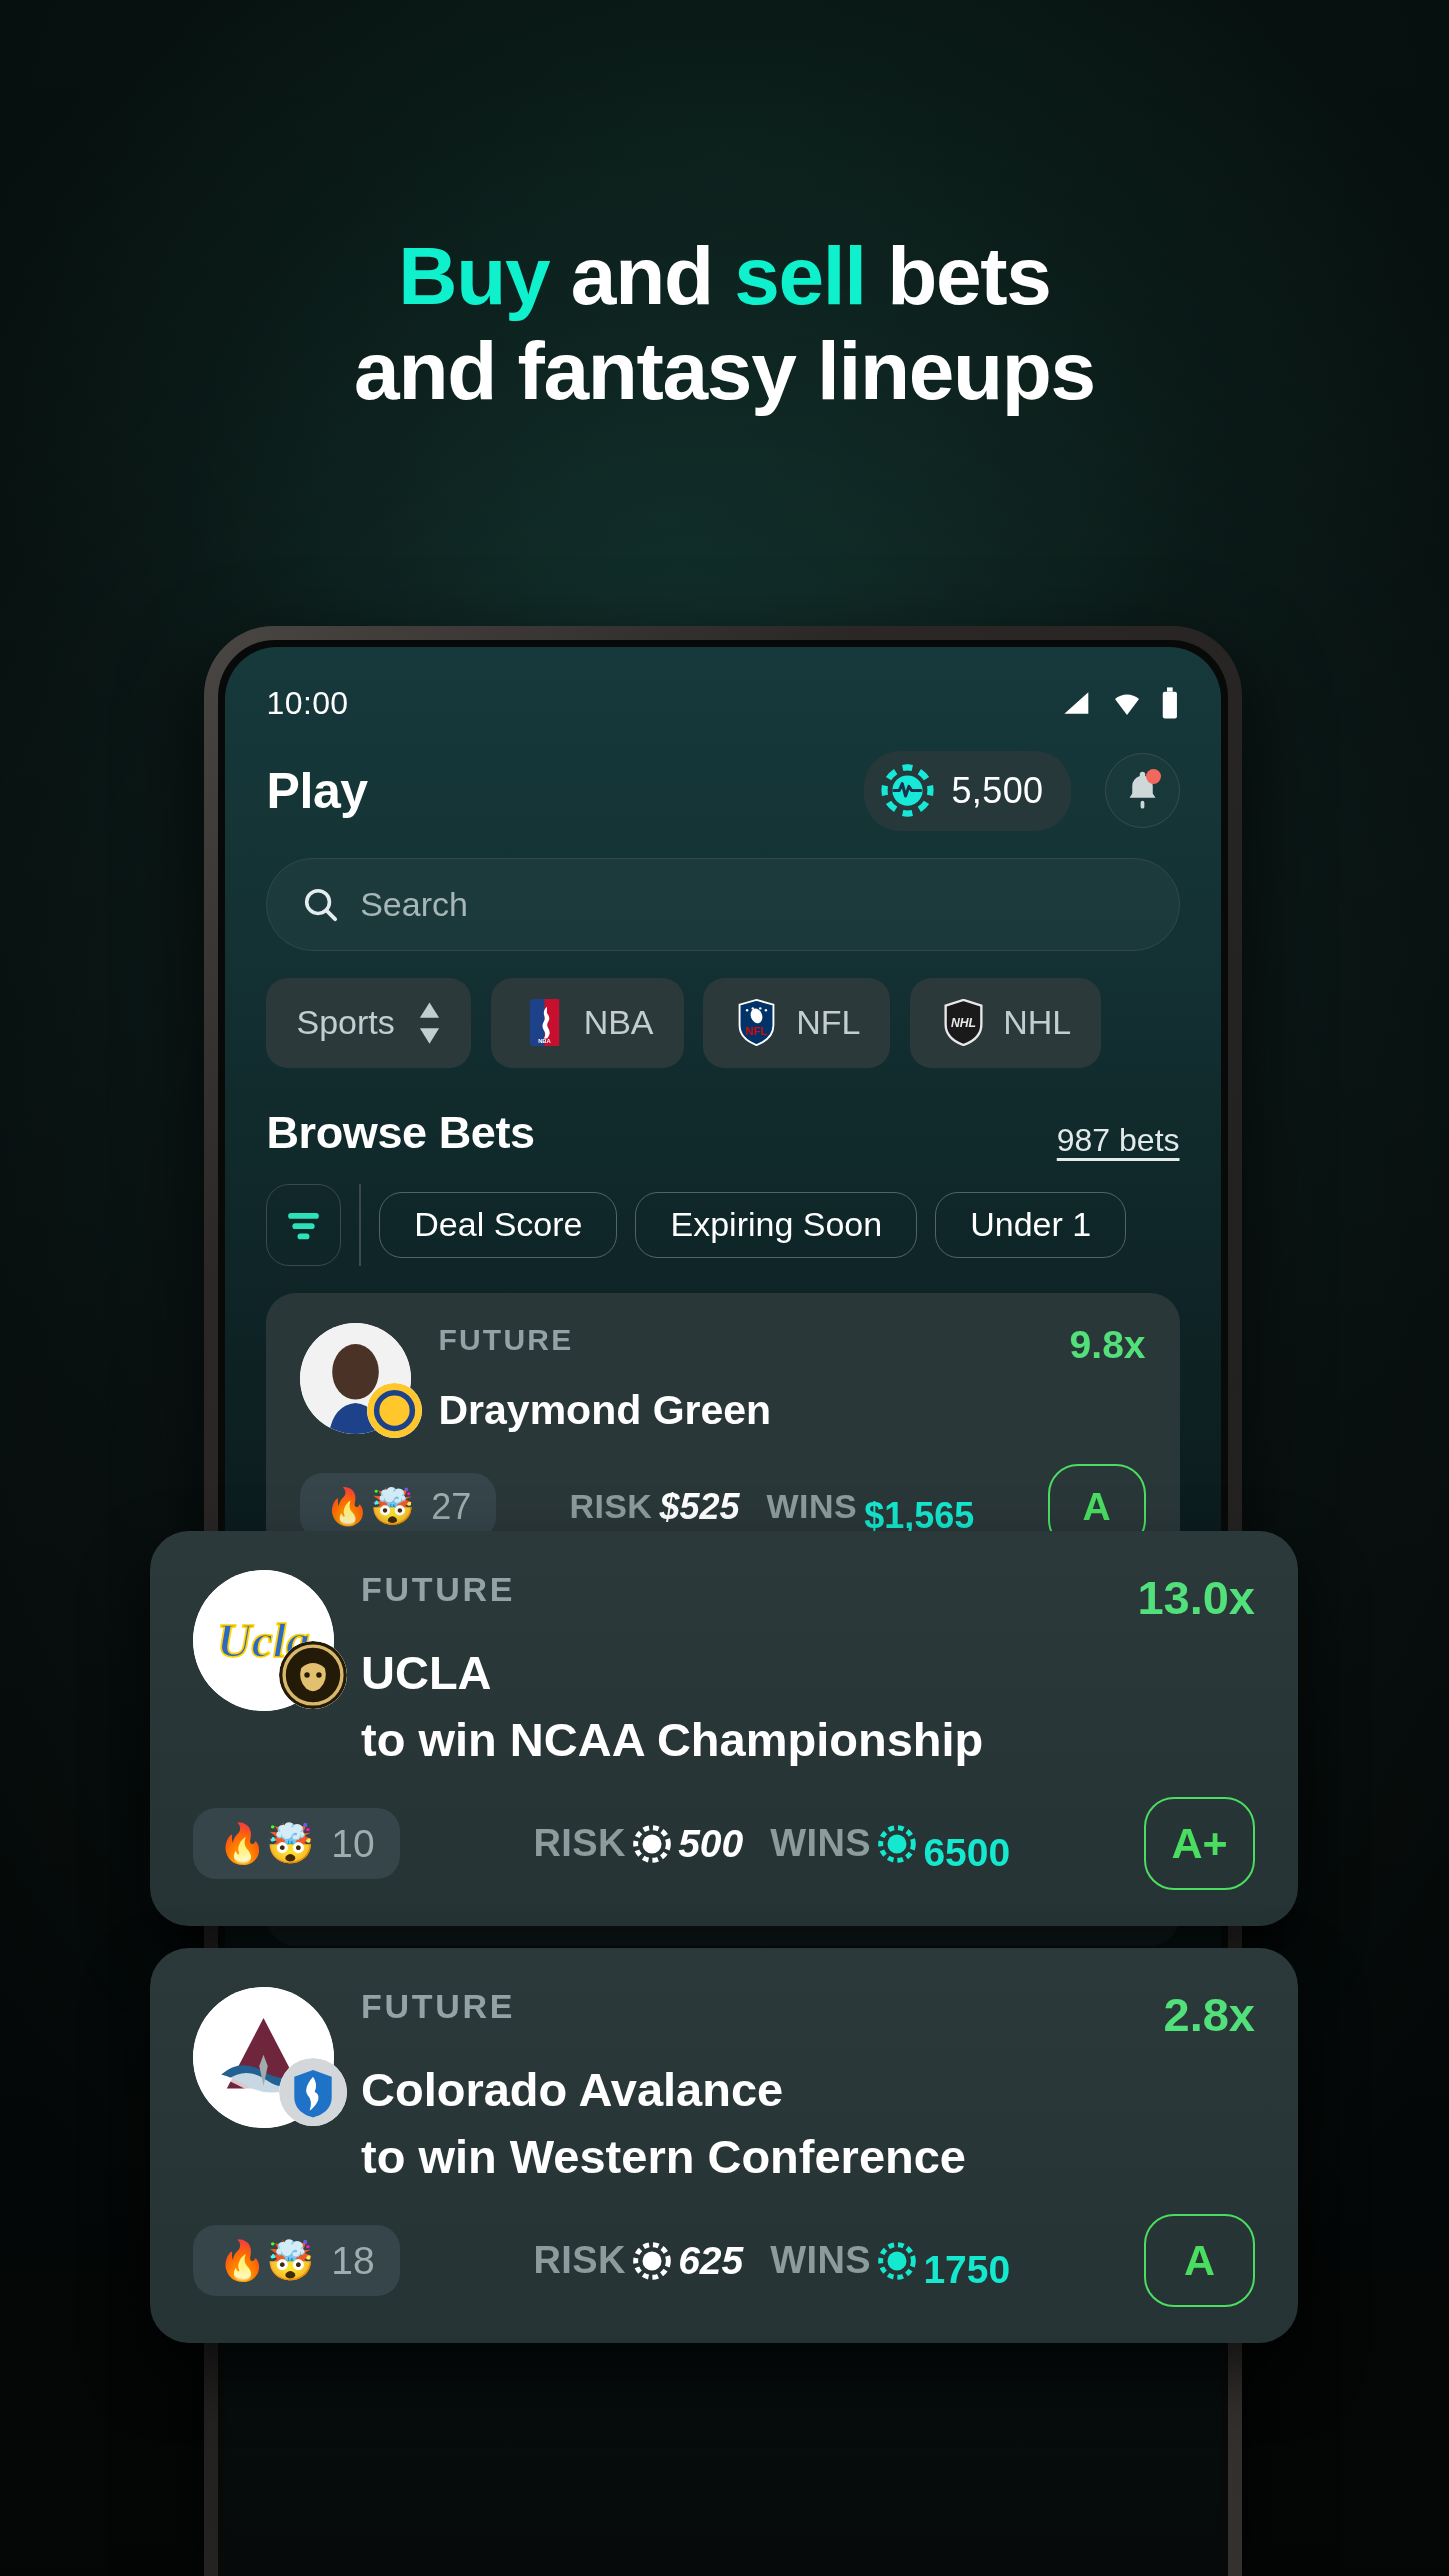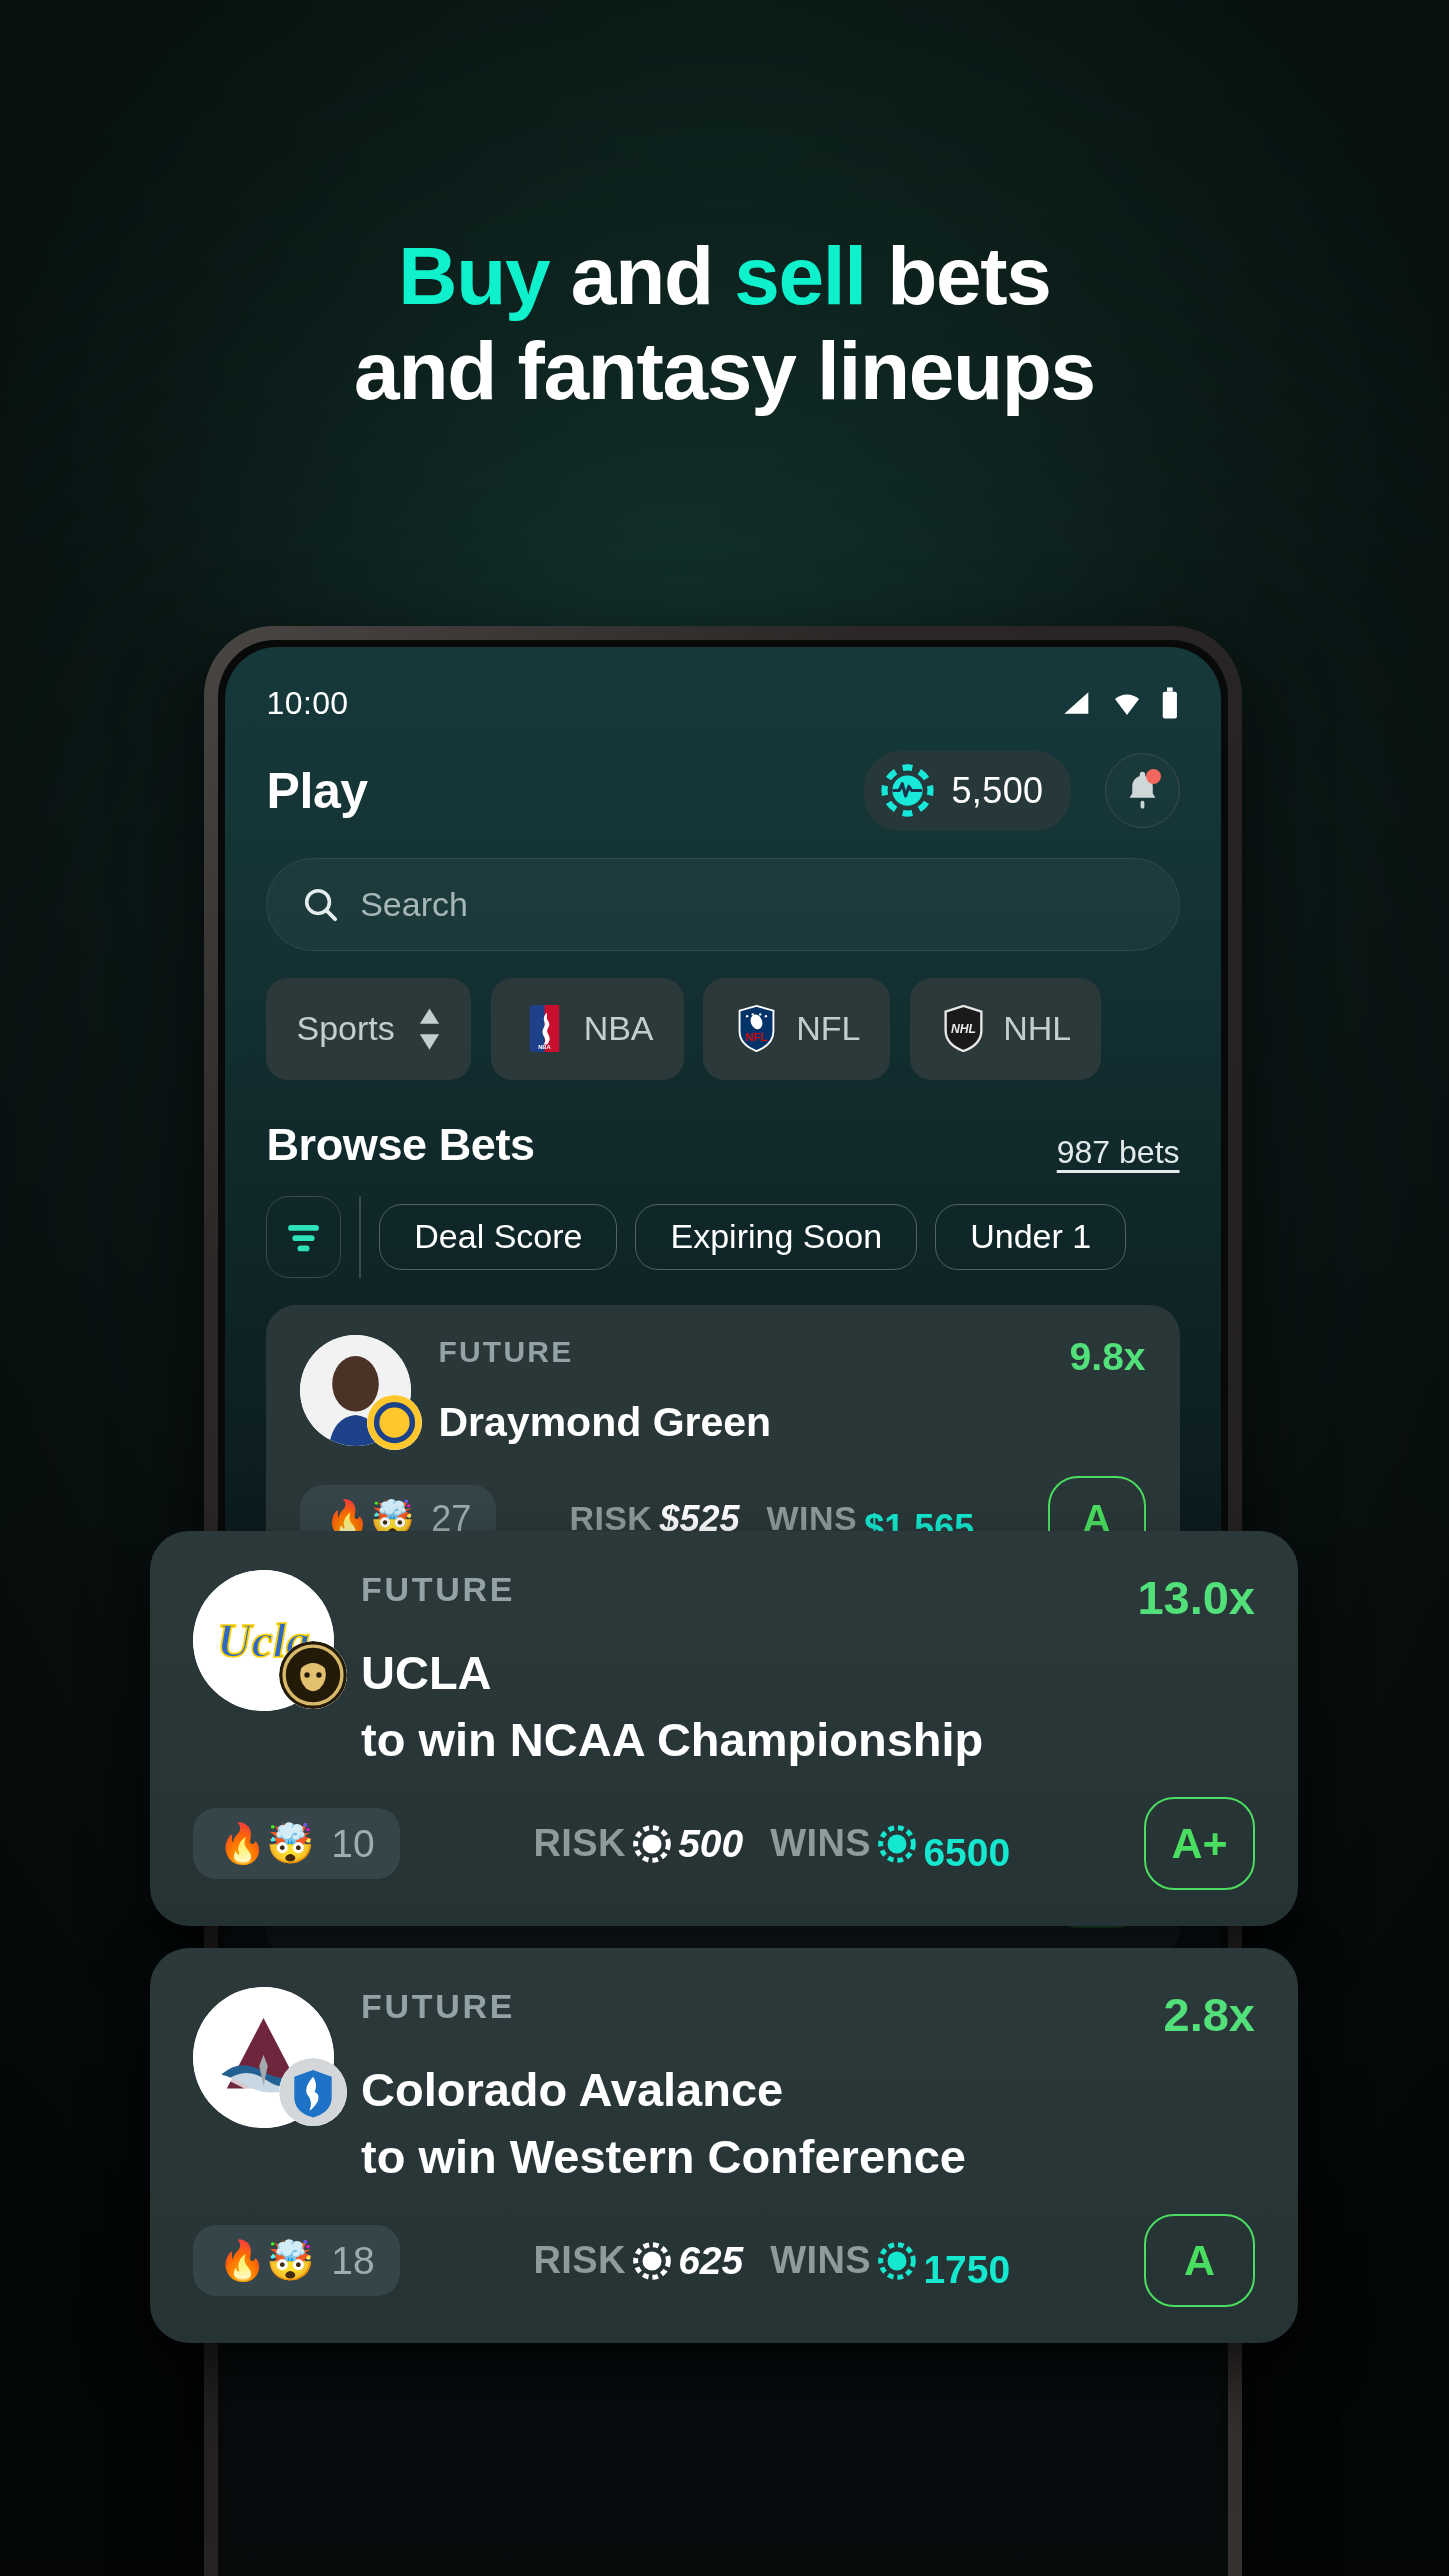--- a/index.html
+++ b/index.html
@@ -110,21 +110,21 @@
   .search-placeholder { color:#a7b6b7; font-size:34px; }
 
   
   .chips-row {
     display:flex; align-items:center; gap:19.7px;
     padding:27px 0 0 41px;
   }
   .chip {
     display:flex; align-items:center; gap:16px;
     flex:0 0 auto;
-    height:102px;
+    height:90px;
     border-radius:21.5px;
     background:#2c393b;
     padding:0 30px;
     color:#c3ced0;
     font-size:34px;
     justify-content:flex-end;
   }
   .chip-logo { width:47px; height:47px; flex:0 0 auto; }
   .stepper { display:flex; flex-direction:column; gap:5.4px; margin-left:7.2px; }
 

